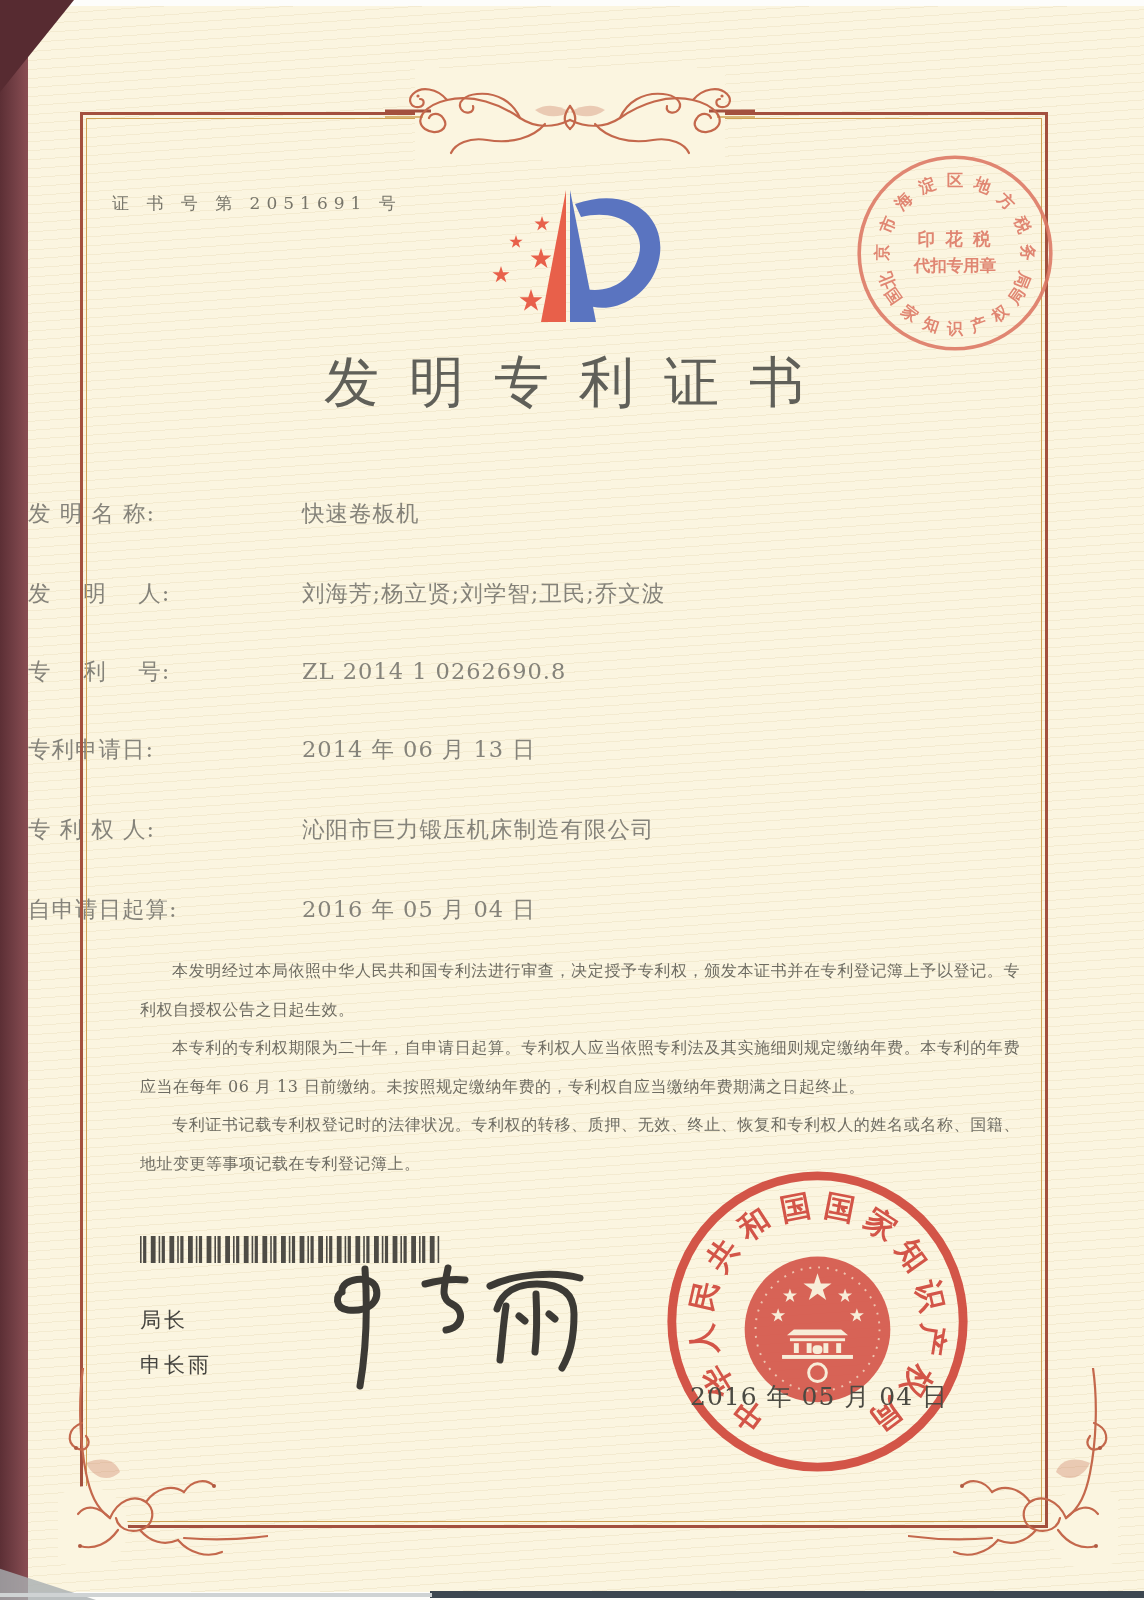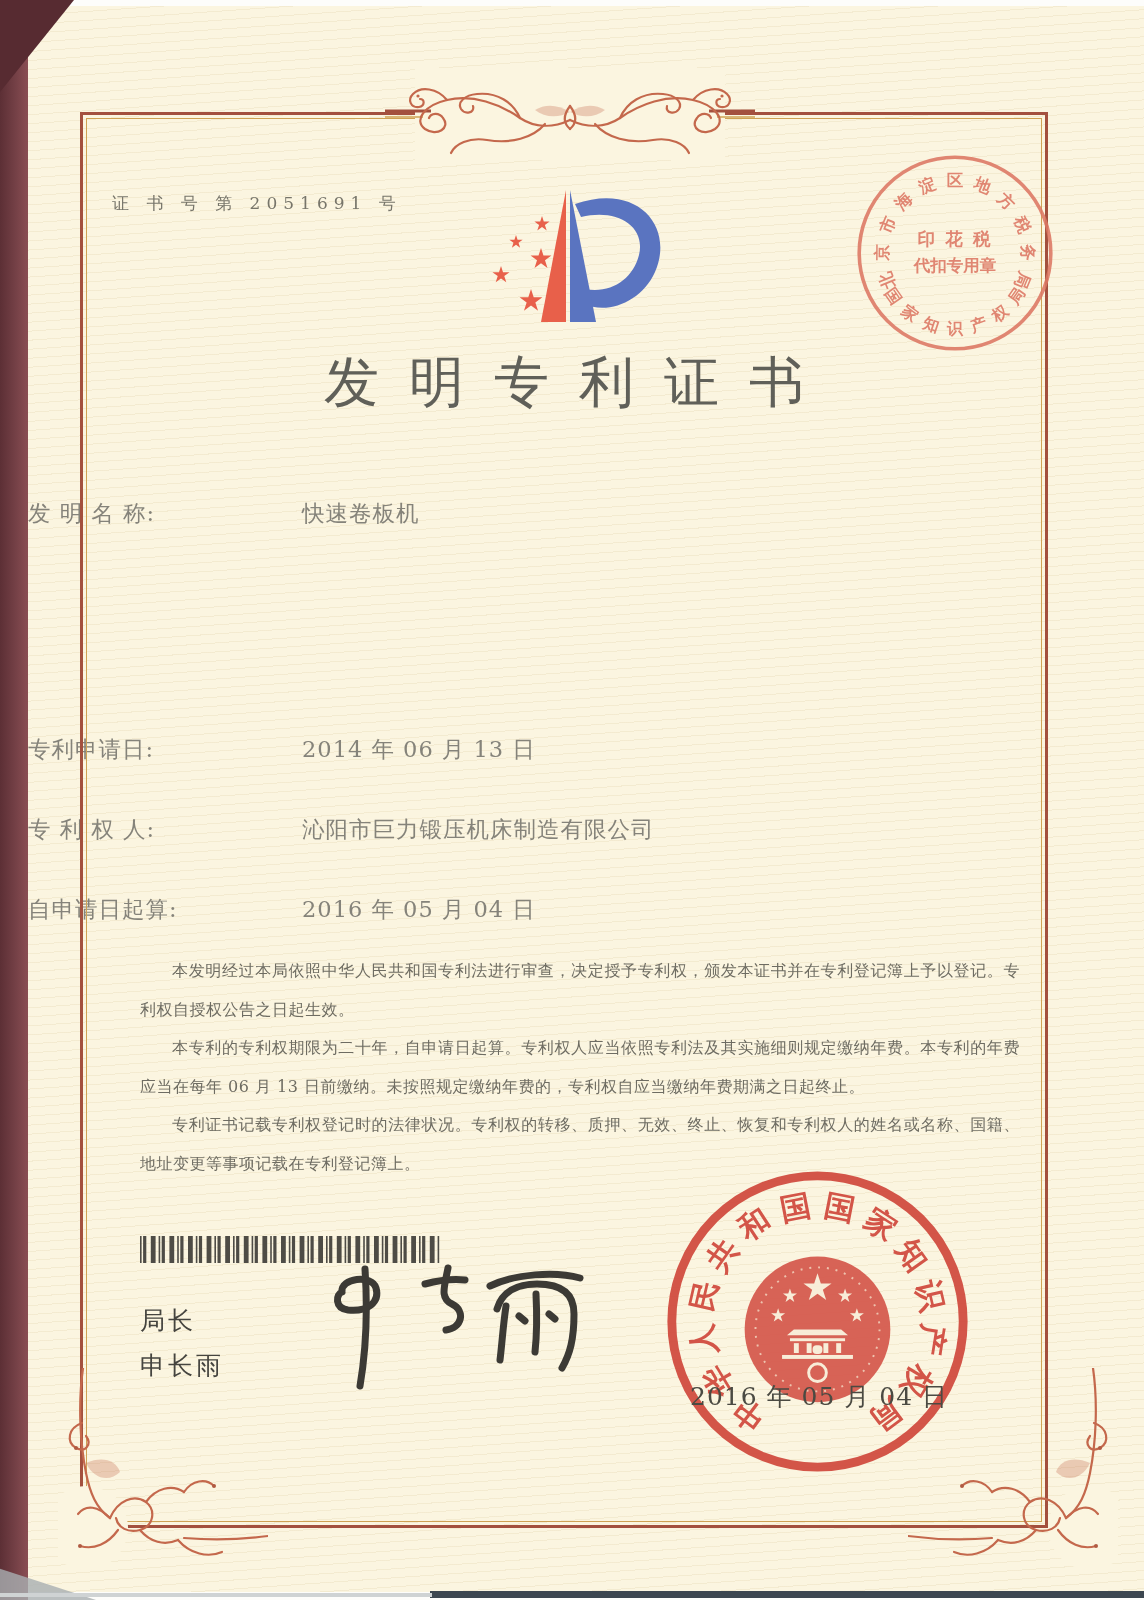--- a/index.html
+++ b/index.html
@@ -49,21 +49,21 @@
   .field-row .val{margin-left:24px;}
   .f0{top:492px}.f1{top:572px}.f2{top:650px}.f3{top:728px}.f4{top:808px}.f5{top:888px}
 
   .paras{position:absolute;left:112px;top:946px;width:880px;z-index:4;}
   .paras p{font-size:16px;line-height:38.5px;color:#6e6c62;text-align:justify;text-indent:2em;letter-spacing:.5px;}
 
   .barcode{position:absolute;left:112px;top:1230px;width:302px;height:27px;z-index:4;}
 
   .director{position:absolute;left:112px;top:1292px;z-index:4;color:var(--dark-text,#45443f);
     font-family:"DejaVu Sans","Liberation Sans",sans-serif;}
-  .director div{font-size:25px;letter-spacing:3px;line-height:45px;}
+  .director div{font-size:21px;letter-spacing:3px;line-height:45px;}
   .signature{position:absolute;left:282px;top:1248px;width:290px;height:140px;z-index:4;}
 
   .big-seal{position:absolute;left:632px;top:1158px;width:315px;height:315px;z-index:5;opacity:.92;}
   .big-seal text{font-family:"DejaVu Serif",serif;fill:var(--seal-red,#d0483c);font-weight:bold;}
   .seal-date{position:absolute;left:662px;top:1374px;width:240px;font-size:25px;letter-spacing:1px;
     color:#4b4a42;z-index:6;white-space:nowrap;}
 
   .footer{position:absolute;left:52px;top:1474px;width:968px;text-align:center;z-index:4;
     font-size:20px;letter-spacing:4px;color:#7d7b6f;}
 
@@ -173,20 +173,26 @@
           <text x="159.79809923309642" y="141.87107985362636" dy="5.425" transform="rotate(-55 159.79809923309642 141.87107985362636)" text-anchor="middle" font-size="15.5">局</text>
         </g>
       <text x="100" y="92" text-anchor="middle" font-size="17" letter-spacing="2">印 花 税</text>
       <text x="100" y="117" text-anchor="middle" font-size="16">代扣专用章</text>
     </svg>
 
     <h1 class="title">发明专利证书</h1>
 
     <div class="field-row f0">
       <span class="lbl">发 明 名 称:</span><span class="val">快速卷板机</span>
+    </div>
+    <div class="field-row f1">
+      <span class="lbl">发　 明　 人:</span><span class="val">刘海芳;杨立贤;刘学智;卫民;乔文波</span>
+    </div>
+    <div class="field-row f2">
+      <span class="lbl">专　 利　 号:</span><span class="val">ZL 2014 1 0262690.8</span>
     </div>
     <div class="field-row f3">
       <span class="lbl">专利申请日:</span><span class="val">2014 年 06 月 13 日</span>
     </div>
     <div class="field-row f4">
       <span class="lbl">专 利 权 人:</span><span class="val">沁阳市巨力锻压机床制造有限公司</span>
     </div>
     <div class="field-row f5">
       <span class="lbl">自申请日起算:</span><span class="val">2016 年 05 月 04 日</span>
     </div>

